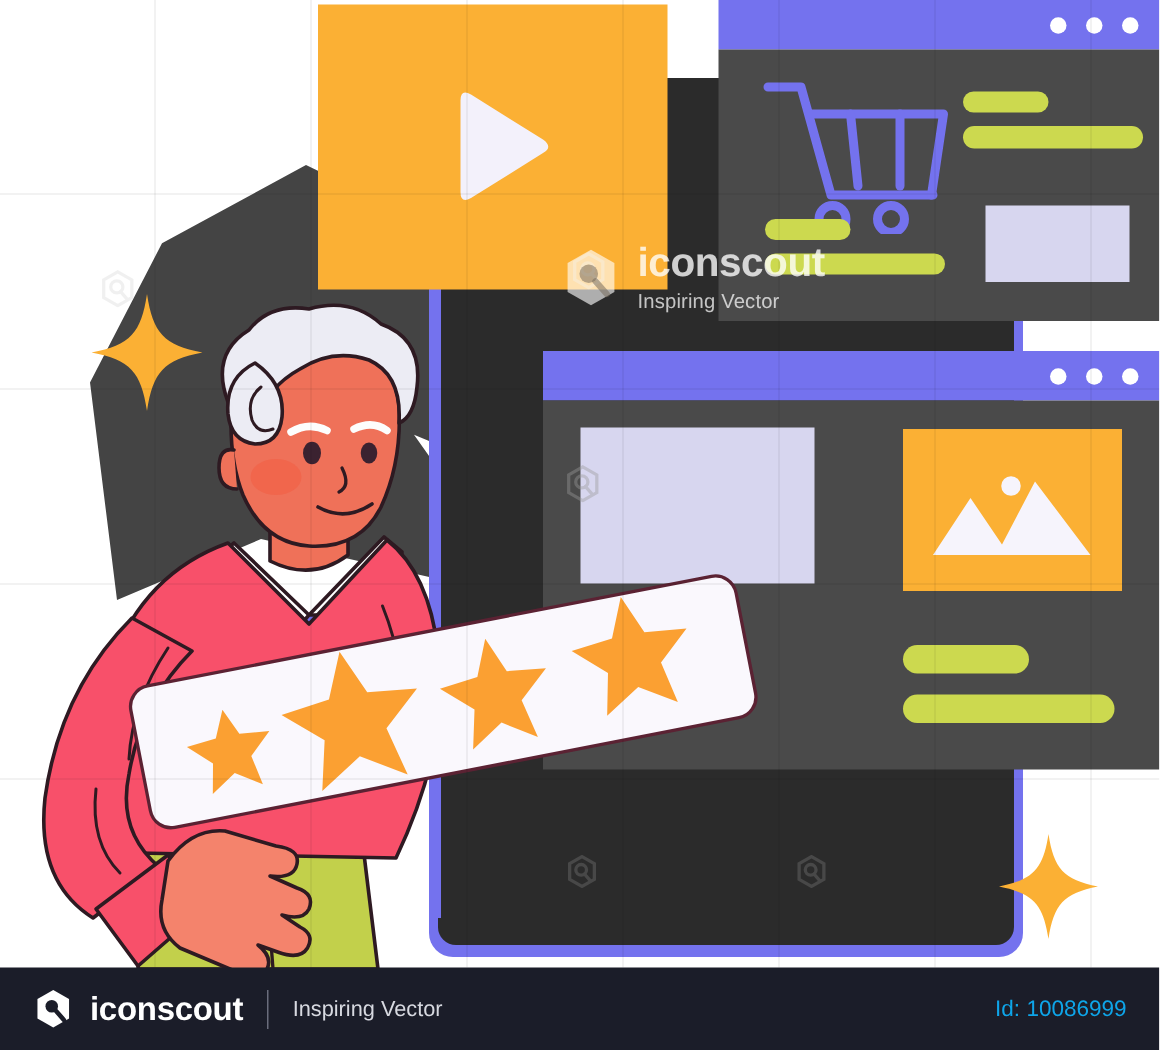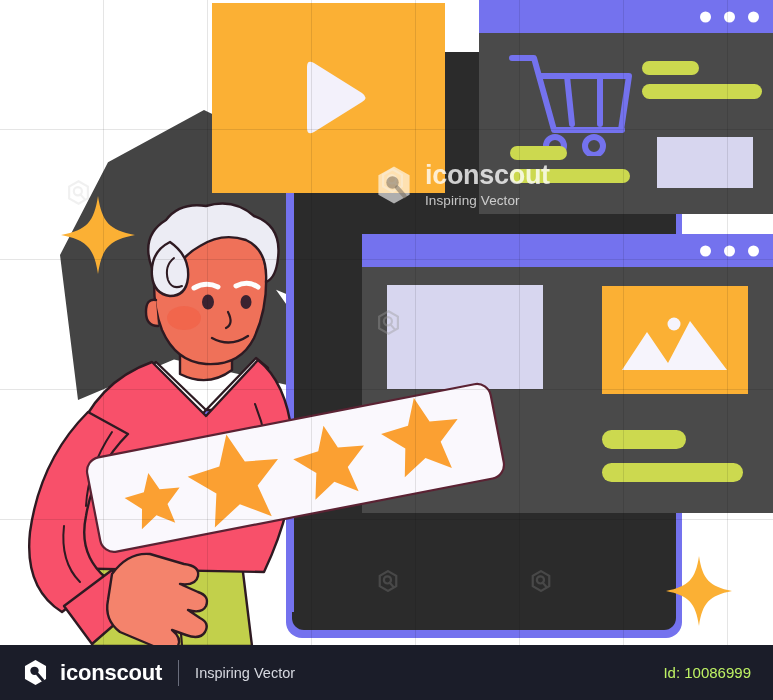--- a/index.html
+++ b/index.html
@@ -176,21 +176,21 @@
   .footer .fl{ display:flex; align-items:center; gap:11px; }
   .footer .flogo{ width:27px;height:27px; }
   .footer .fname{
     color:#ffffff; font-size:22px; font-weight:bold; letter-spacing:-.2px;
   }
   .footer .fdiv{
     width:1px; height:26px; background:#6a6d7c; margin:0 16px;
   }
   .footer .fsub{ color:#d7d9e0; font-size:14.5px; }
   .footer .fid{
-    margin-left:auto; color:#bef264; font-size:15px;
+    margin-left:auto; color:#0ea5e9; font-size:15px;
   }
 </style>
 </head>
 <body>
 
 <div id="stage">
 
   <div class="bigstar"></div>
 
   <div class="device-outline"></div>

